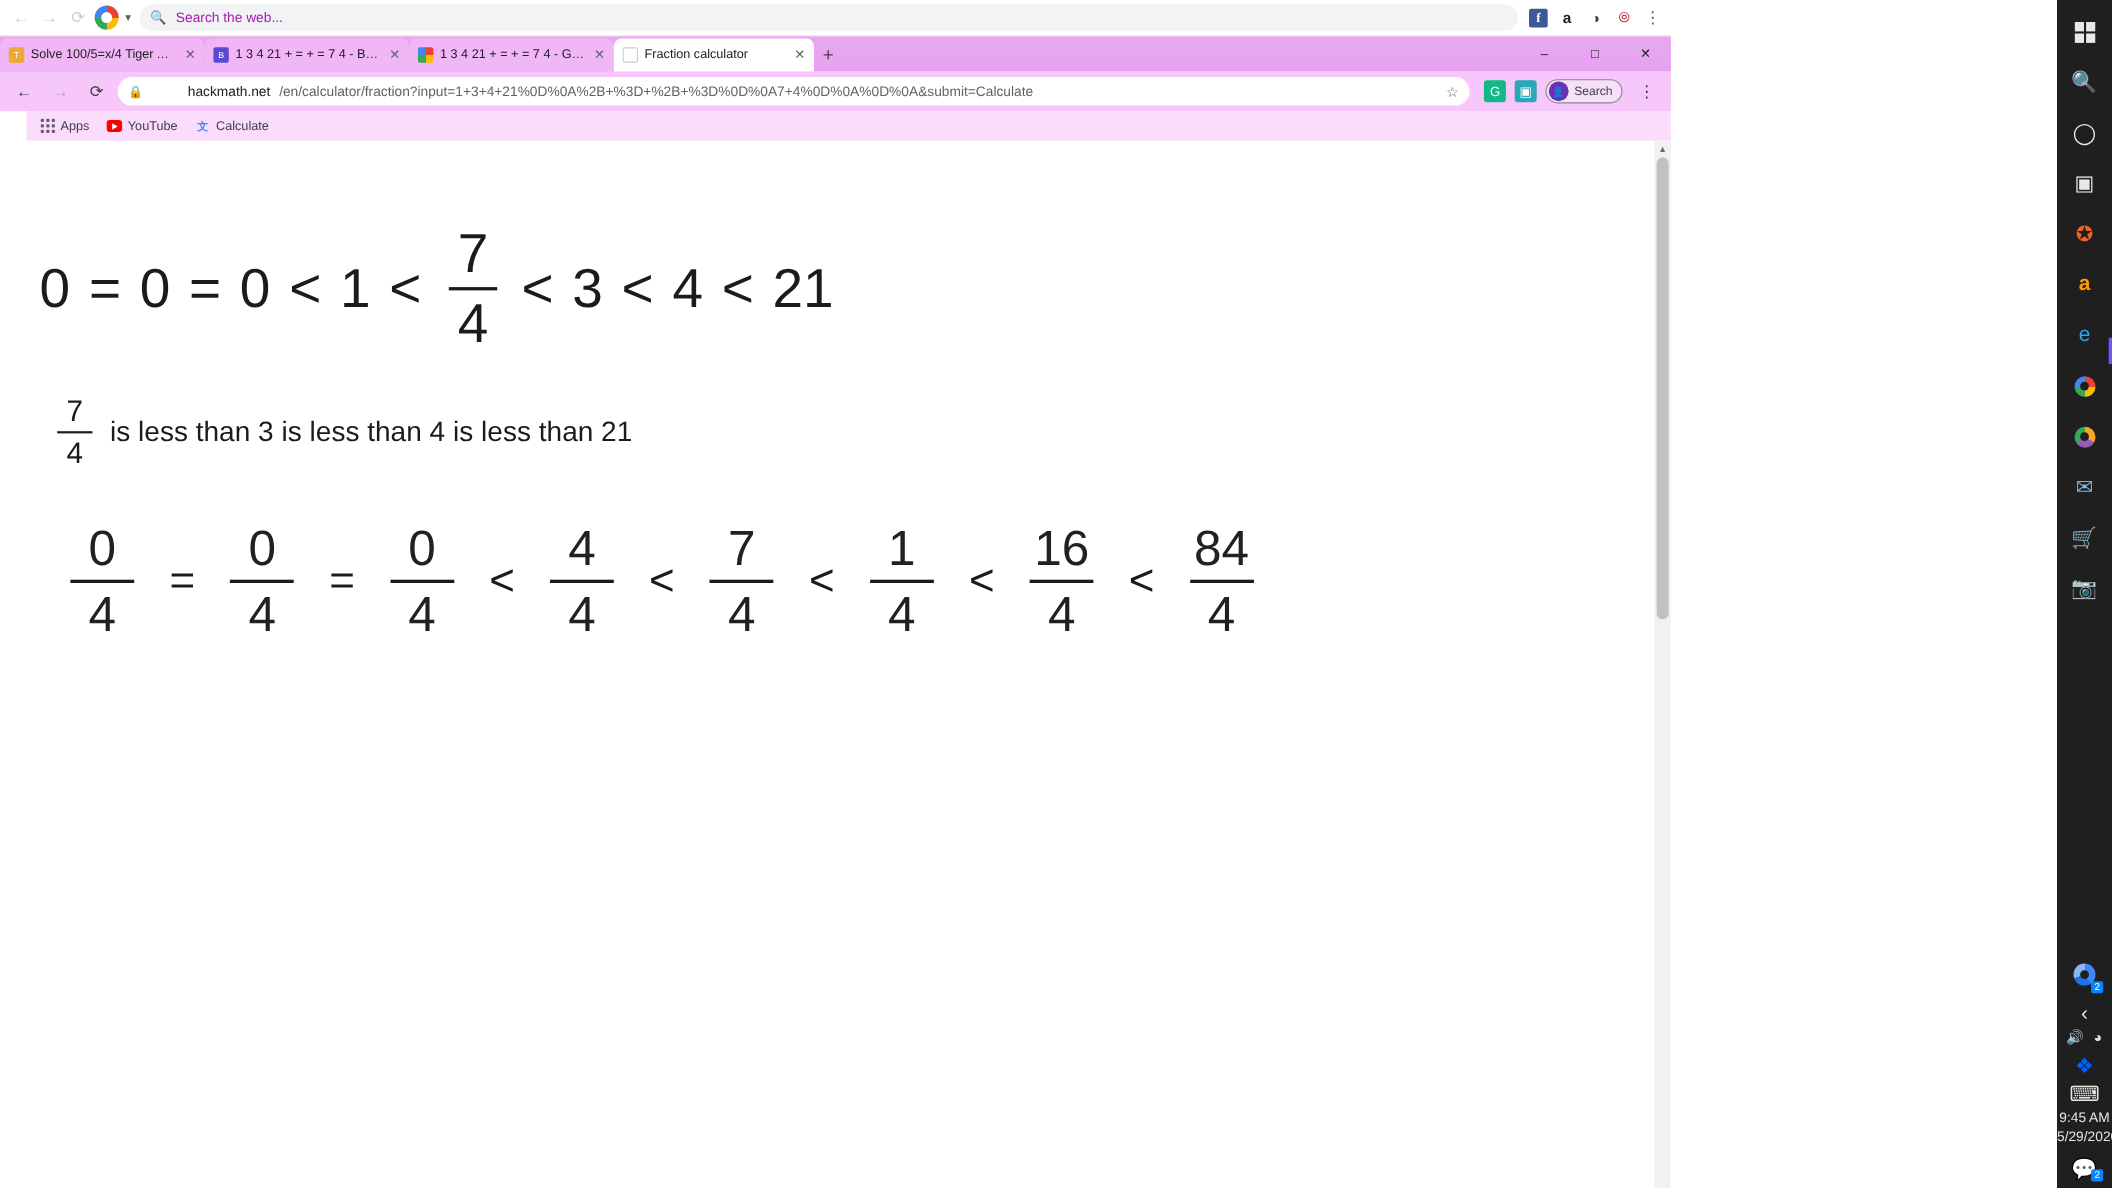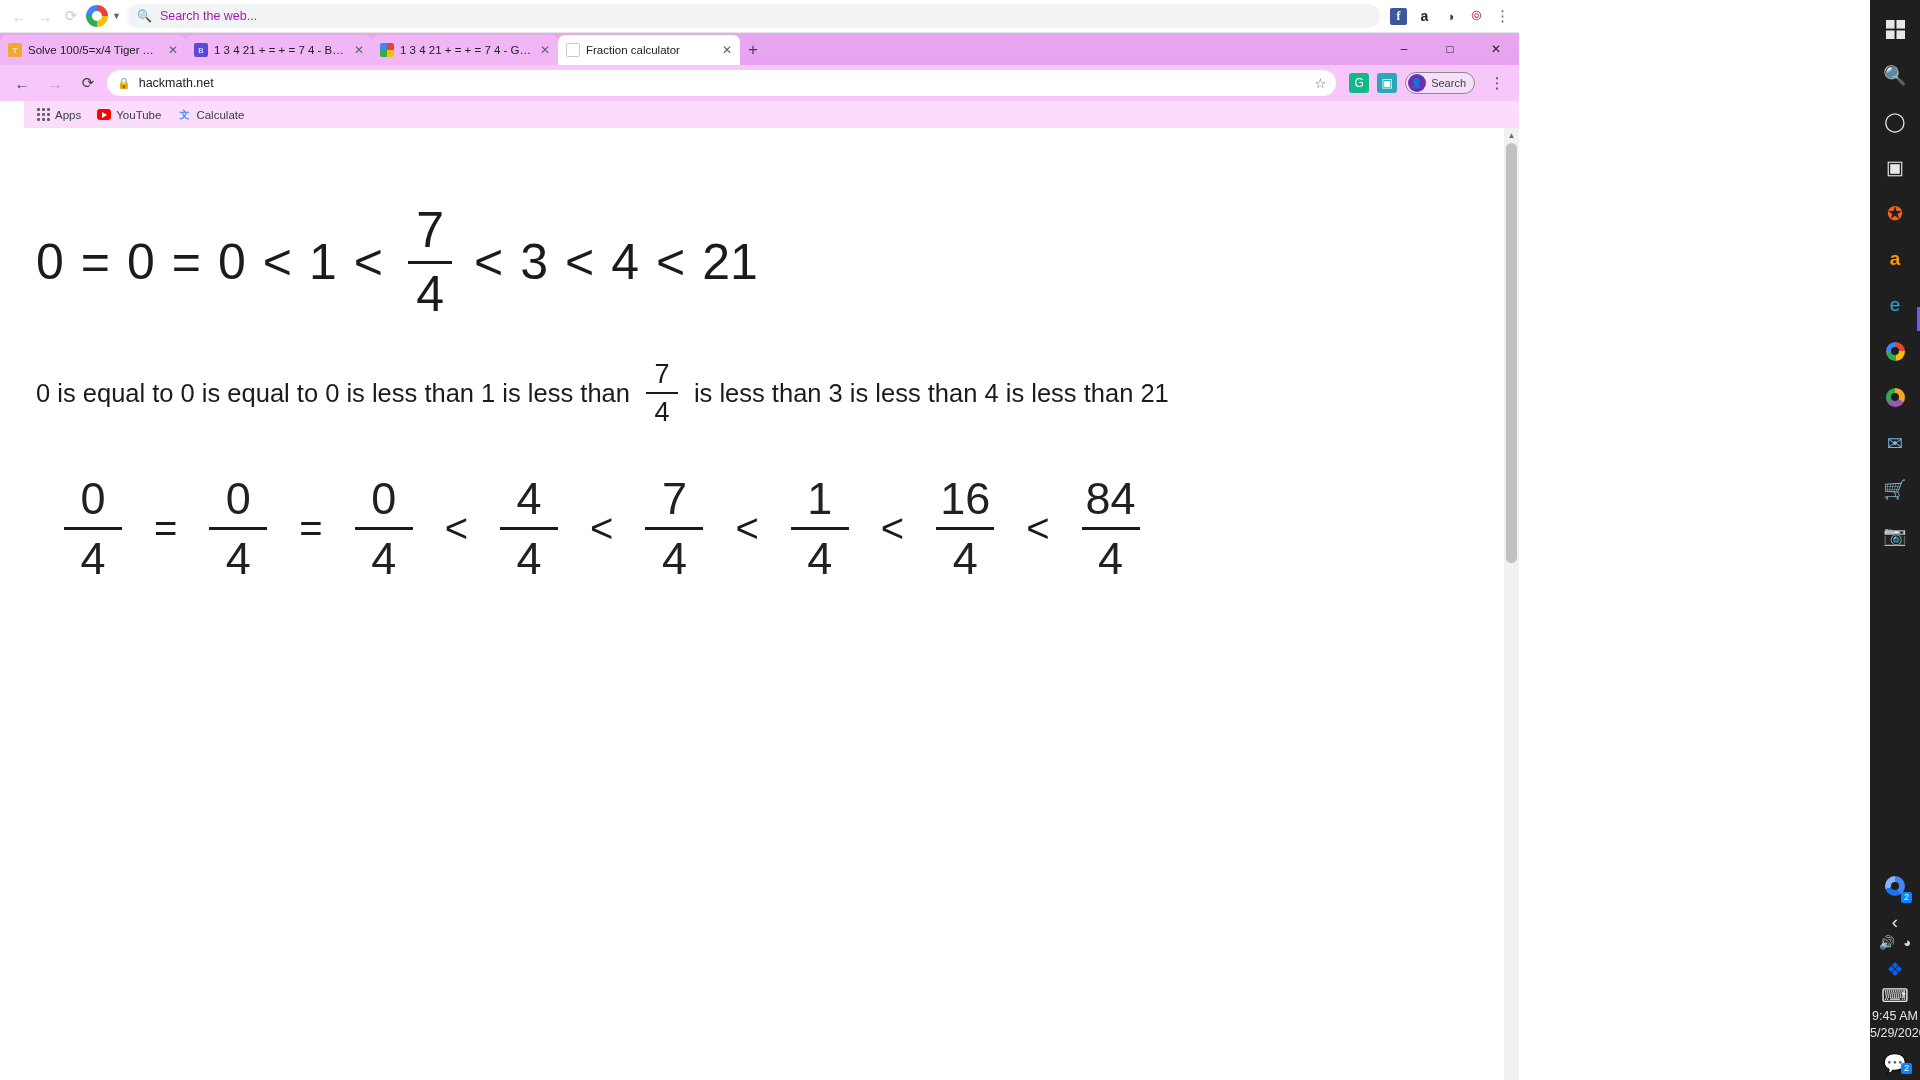--- a/index.html
+++ b/index.html
@@ -99,21 +99,21 @@
     height: 36px; background: #f7c6fb; display: flex; align-items: center; gap: 5px;
     padding: 0 8px;
   }
   .abtn { width: 28px; height: 28px; display: flex; align-items: center; justify-content: center; color: #3c4043; font-size: 15px; }
   .abtn.dim { color: #b9a1bd; }
   .urlbox {
     flex: 1 1 auto; height: 26px; background: #ffffff; border-radius: 13px;
     display: flex; align-items: center; padding: 0 10px; gap: 8px; font-size: 12.5px; color: #202124;
   }
   .lockic { font-size: 11px; color: #3c4043; }
-  .urlhost { color: #202124; }
+  .urlhost { color: #202124; margin-left: 32px; }
   .urlrest { color: #5f6368; }
   .staric { margin-left: auto; color: #5f6368; font-size: 13px; }
   .addr-right { display: flex; align-items: center; gap: 8px; padding-left: 8px; }
   .ext-ic { width: 20px; height: 20px; display: flex; align-items: center; justify-content: center; font-size: 12px; border-radius: 3px; color:#fff; }
   .ext-green { background: #12b886; }
   .ext-teal { background: #2aa7b8; }
   .paused-pill {
     display: flex; align-items: center; gap: 5px; border: 1px solid #8a8a8a;
     border-radius: 12px; padding: 1px 8px 1px 2px; font-size: 11px; color: #3c4043; background: #f7dffa;
   }
@@ -220,20 +220,21 @@
       </div>
     </div>
 
     <div class="addrbar">
       <div class="abtn">←</div>
       <div class="abtn dim">→</div>
       <div class="abtn">⟳</div>
       <div class="urlbox">
         <span class="lockic">🔒</span>
         <span class="urlhost">hackmath.net</span>
+          <span class="urlrest">/en/calculator/fraction?input=1+3+4+21%0D%0A%2B+%3D+%2B+%3D%0D%0A7+4%0D%0A%0D%0A&amp;submit=Calculate</span>
         <span class="staric">☆</span>
       </div>
       <div class="addr-right">
         <div class="ext-ic ext-green">G</div>
         <div class="ext-ic ext-teal">▣</div>
         <div class="paused-pill">
           <span class="paused-av">👤</span>
           <span>Search</span>
         </div>
         <div class="abtn kebab">⋮</div>
@@ -289,21 +290,20 @@
           </span>
           <span class="tok">&lt;</span>
           <span class="tok">3</span>
           <span class="tok">&lt;</span>
           <span class="tok">4</span>
           <span class="tok">&lt;</span>
           <span class="tok">21</span>
         </div>
 
         <div class="sentence">
-          <span>0 is equal to 0 is equal to 0 is less than 1 is less than</span>
           <span class="frac">
             <span class="num">7</span>
             <span class="bar"></span>
             <span class="den">4</span>
           </span>
           <span>is less than 3 is less than 4 is less than 21</span>
         </div>
 
         <div class="fracrow">
           <span class="frac">

